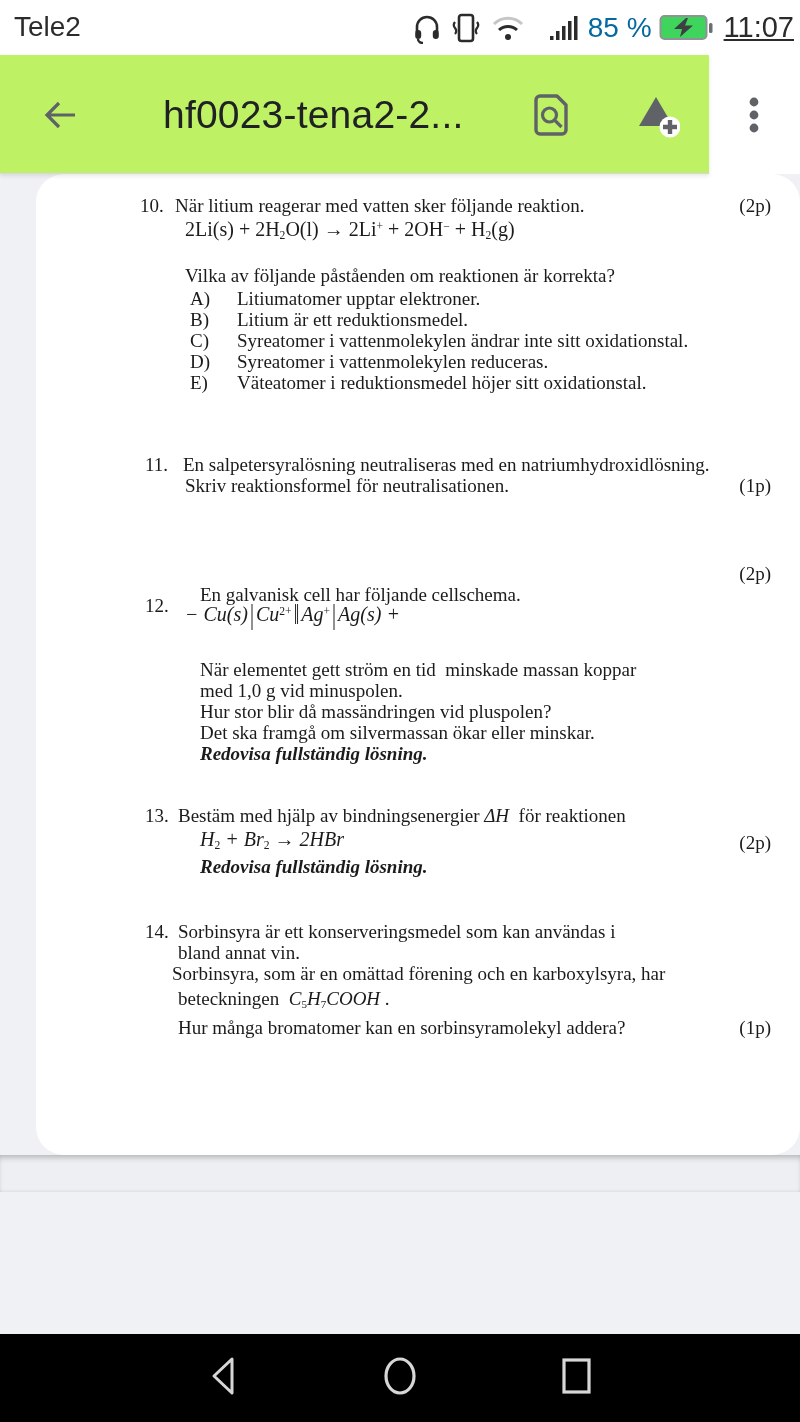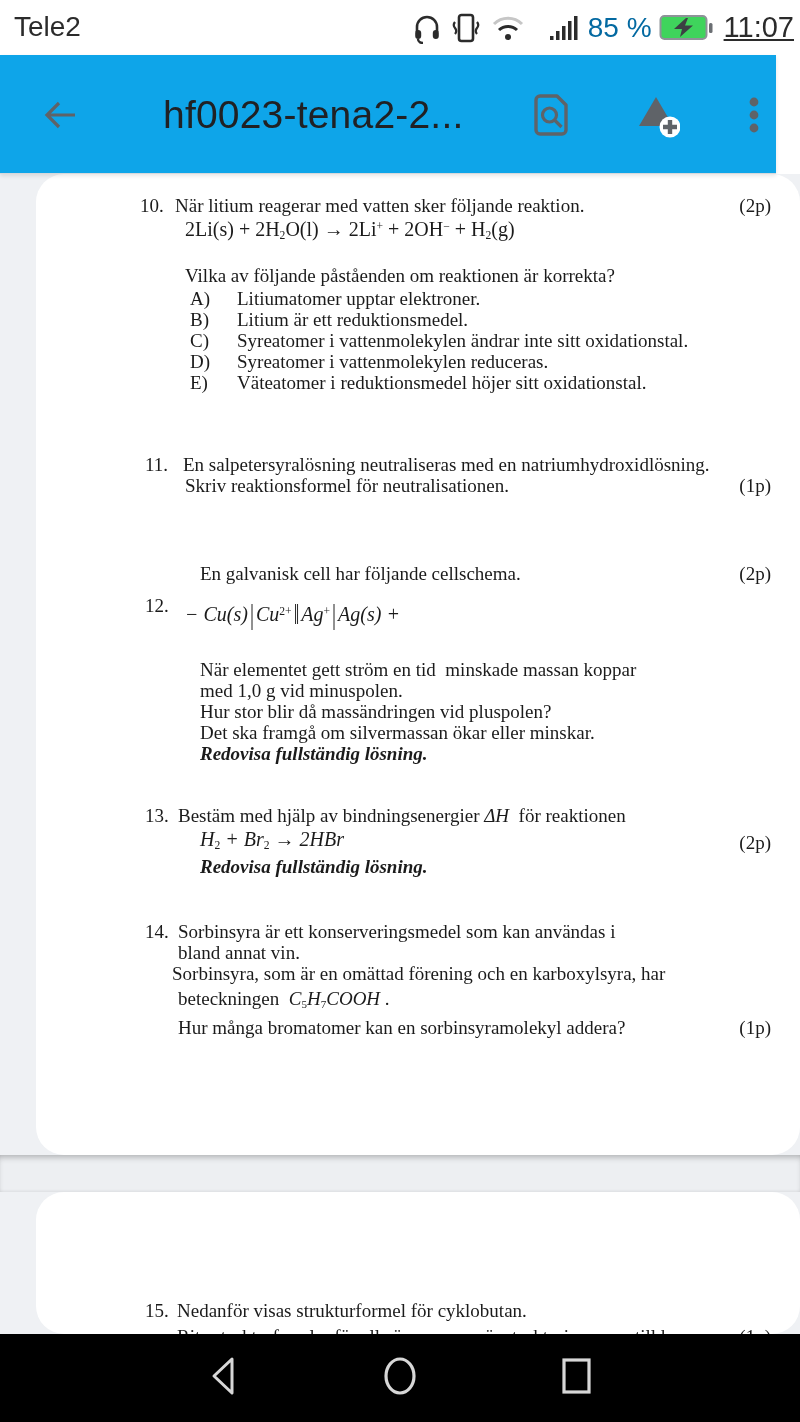--- a/index.html
+++ b/index.html
@@ -9,21 +9,21 @@
   
   .status-bar{position:absolute;top:0;left:0;width:800px;height:55px;background:#fff;
               display:flex;align-items:center;color:#222;}
   .carrier{position:absolute;left:14px;top:11px;font-size:28px;color:#2b2b2b;}
   .sb-right{position:absolute;right:6px;top:0;height:55px;display:flex;align-items:center;gap:7px;}
   .sb-right svg{display:block;}
   .sb-text{font-size:28px;color:#0369a1;}
   .sb-time{font-size:29px;color:#2b2b2b;margin-left:2px;text-decoration:underline;}
 
   
-  .app-bar{position:absolute;top:55px;left:0;width:776px;height:118px;background:#0ea5e9;
+  .app-bar{position:absolute;top:55px;left:0;width:709px;height:118px;background:#bef264;
            border-bottom:1px solid #d6d8db;box-shadow:0 2px 4px rgba(0,0,0,0.10);z-index:5;}
   .back-btn{position:absolute;left:40px;top:40px;width:40px;height:40px;}
   .doc-title{position:absolute;left:163px;top:38px;font-size:39px;color:#202124;letter-spacing:0.2px;}
   .bar-icon{position:absolute;top:36px;width:48px;height:48px;}
   .icon-find{left:527px;}
   .icon-drive{left:632px;}
   .icon-more{left:730px;}
 
   
   .viewer{position:absolute;top:174px;left:0;width:800px;height:1160px;background:#eff1f4;}
@@ -157,21 +157,21 @@
 
       <div>
         <span class="line" style="left:109px;top:280px;">11.</span>
         <span class="line" style="left:147px;top:280px;">En salpetersyralösning neutraliseras med en natriumhydroxidlösning.</span>
         <span class="line" style="left:149px;top:301px;">Skriv reaktionsformel för neutralisationen.</span>
         <span class="pts" style="top:301px;">(1p)</span>
       </div>
 
       <div>
         <span class="line" style="left:109px;top:389px;margin-top:32px;">12.</span>
-        <span class="line" style="left:164px;top:389px;">En galvanisk cell har följande cellschema.</span>
+        <span class="line" style="left:164px;top:410px;">En galvanisk cell har följande cellschema.</span>
         <span class="pts" style="top:389px;">(2p)</span>
         <span class="line formula" style="left:149px;top:430px;"><span class="it">− Cu(s)</span><span class="bar">|</span><span class="it">Cu</span><sup>2+</sup><span class="bar">‖</span><span class="it">Ag</span><sup>+</sup><span class="bar">|</span><span class="it">Ag(s) +</span></span>
         <span class="line" style="left:164px;top:485px;">När elementet gett ström en tid  minskade massan koppar</span>
         <span class="line" style="left:164px;top:506px;">med 1,0 g vid minuspolen.</span>
         <span class="line" style="left:164px;top:527px;">Hur stor blir då massändringen vid pluspolen?</span>
         <span class="line" style="left:164px;top:548px;">Det ska framgå om silvermassan ökar eller minskar.</span>
         <span class="line bolditalic" style="left:164px;top:569px;">Redovisa fullständig lösning.</span>
       </div>
 
       <div>
@@ -188,28 +188,20 @@
         <span class="line" style="left:142px;top:768px;">bland annat vin.</span>
         <span class="line" style="left:136px;top:789px;">Sorbinsyra, som är en omättad förening och en karboxylsyra, har</span>
         <span class="line" style="left:142px;top:814px;"><span>beteckningen  </span><span class="it">C</span><sub>5</sub><span class="it">H</span><sub>7</sub><span class="it">COOH</span><span> .</span></span>
         <span class="line" style="left:142px;top:843px;">Hur många bromatomer kan en sorbinsyramolekyl addera?</span>
         <span class="pts" style="top:843px;">(1p)</span>
       </div>
     </div>
 
     <div class="page-gap"></div>
 
-    <div class="page page2">
-      <div>
-        <span class="line" style="left:109px;top:108px;">15.</span>
-        <span class="line" style="left:141px;top:108px;">Nedanför visas strukturformel för cyklobutan.</span>
-        <span class="line" style="left:141px;top:134px;">Rita strukturformler för alla ämnen som är strukturisomerer till k</span>
-        <span class="pts" style="top:134px;">(1p)</span>
-      </div>
-    </div>
   </div>
 
   <div class="nav-bar">
     <div class="nav-slot">
       <span>
         <svg width="36" height="44" viewBox="0 0 36 44">
           <polygon points="26,5 8,22 26,39" fill="none" stroke="#d7d7d7" stroke-width="3" stroke-linejoin="round"></polygon>
         </svg>
       </span>
     </div>

